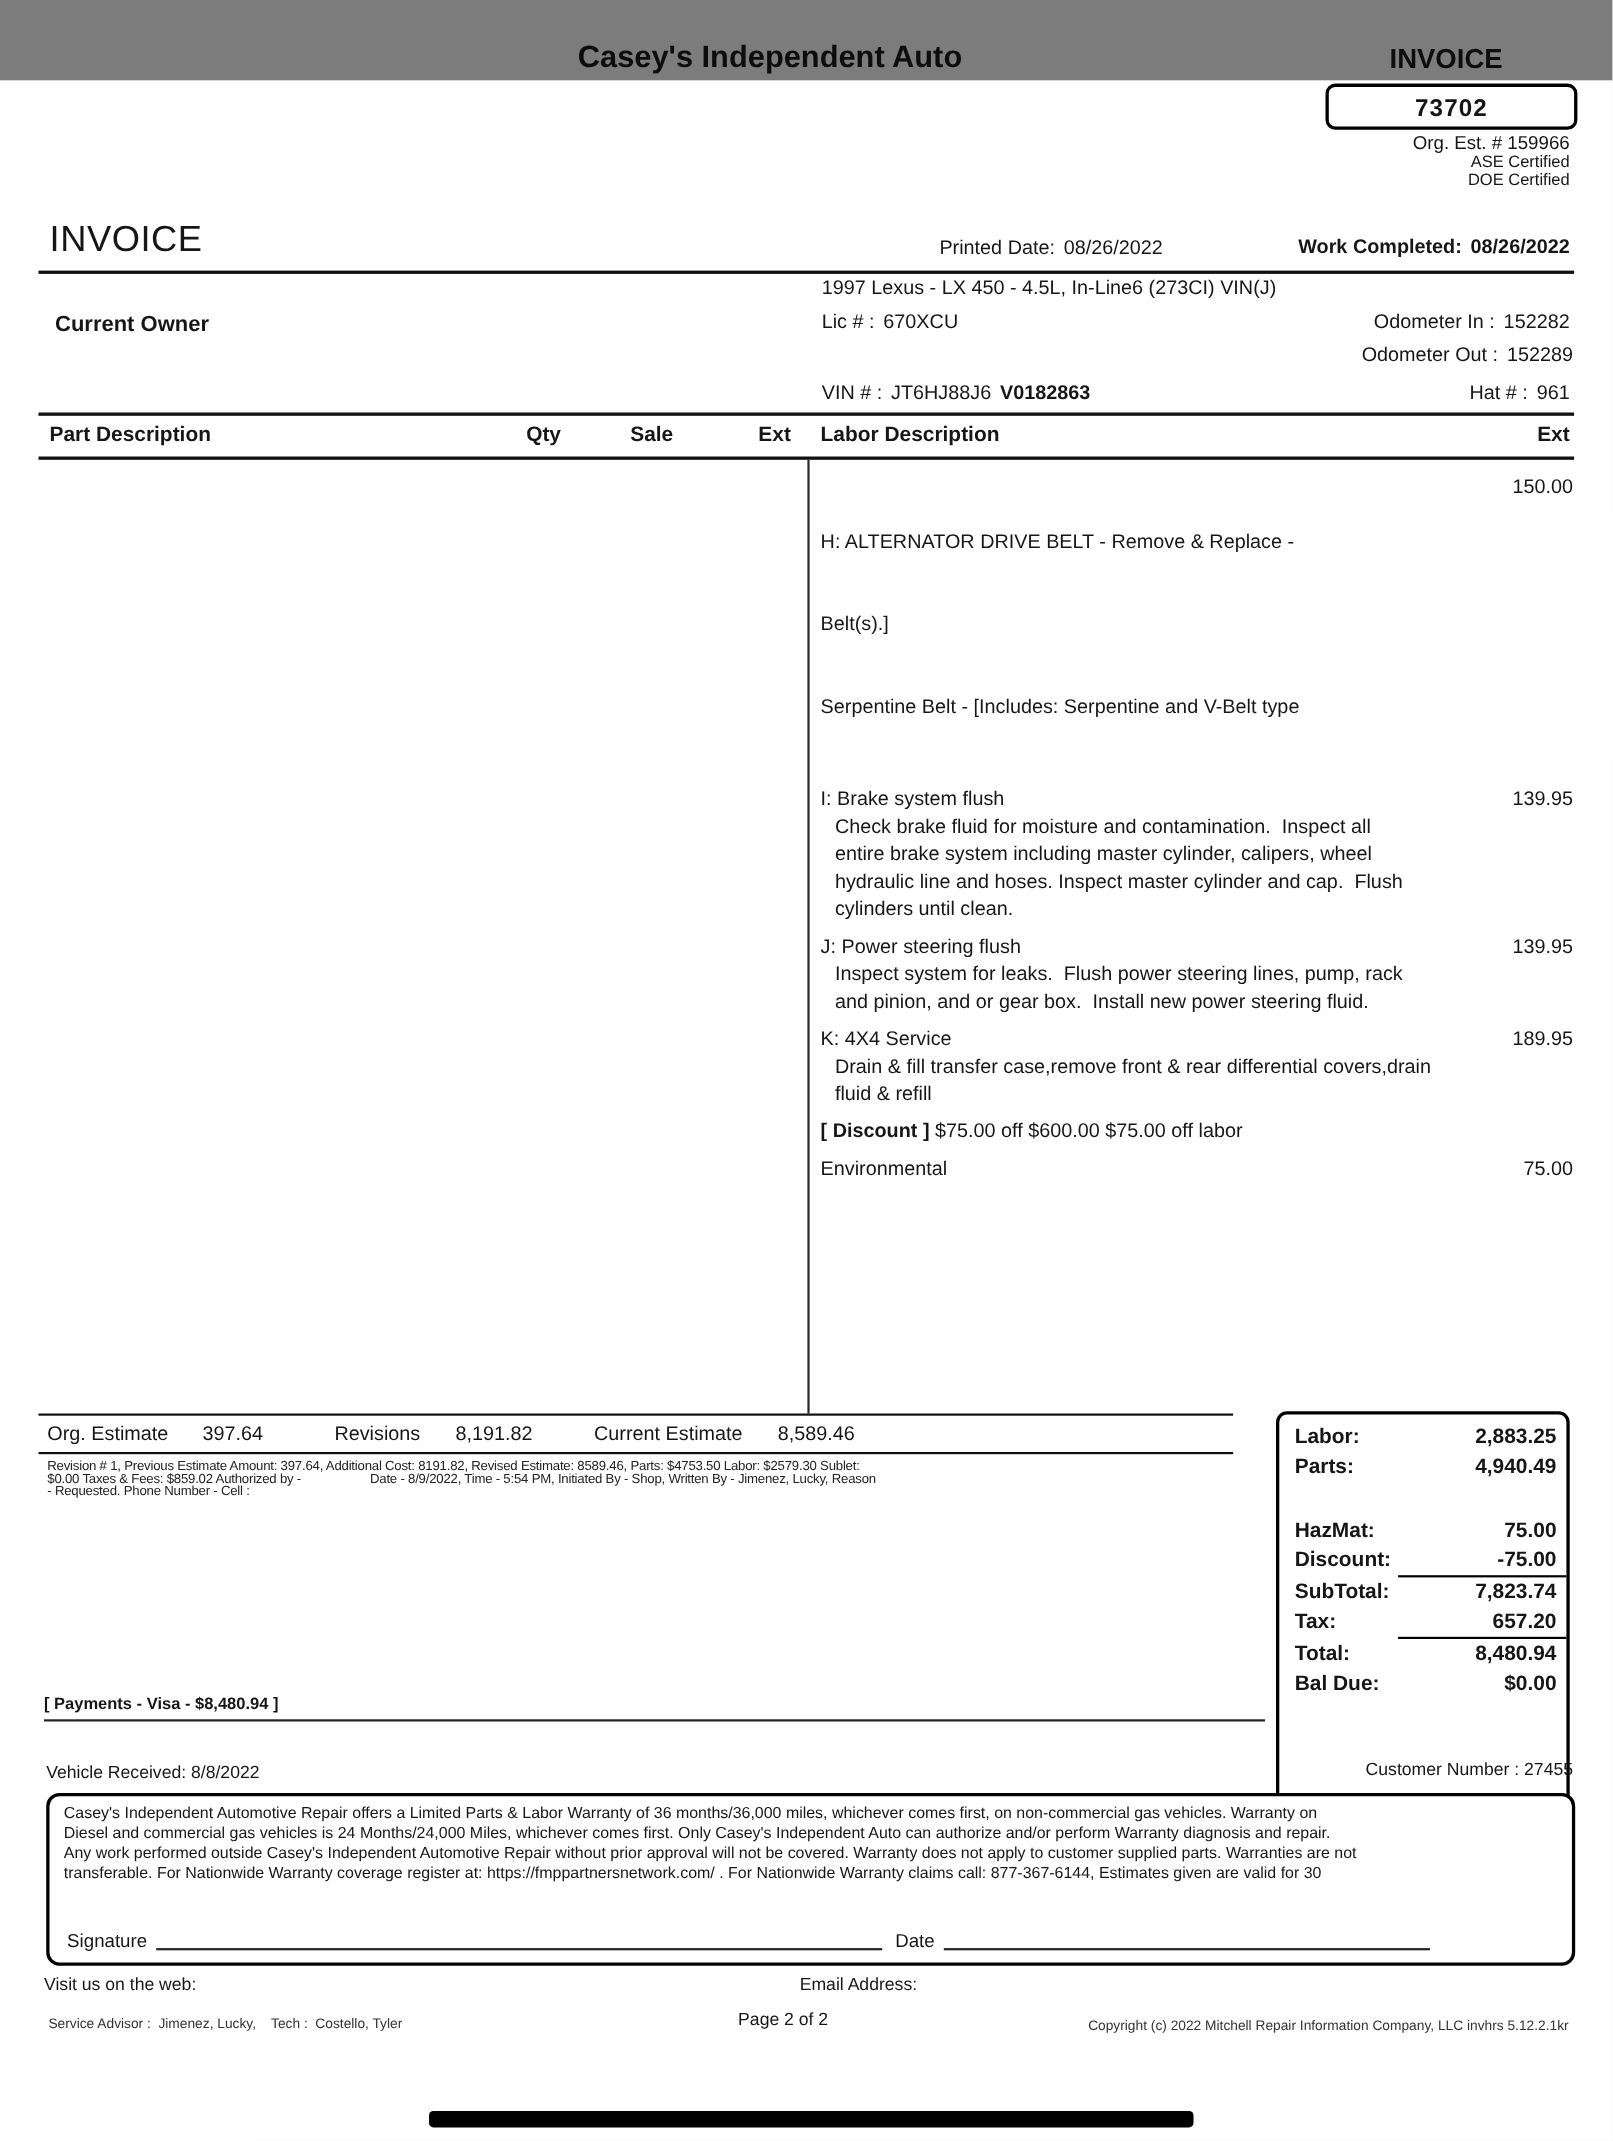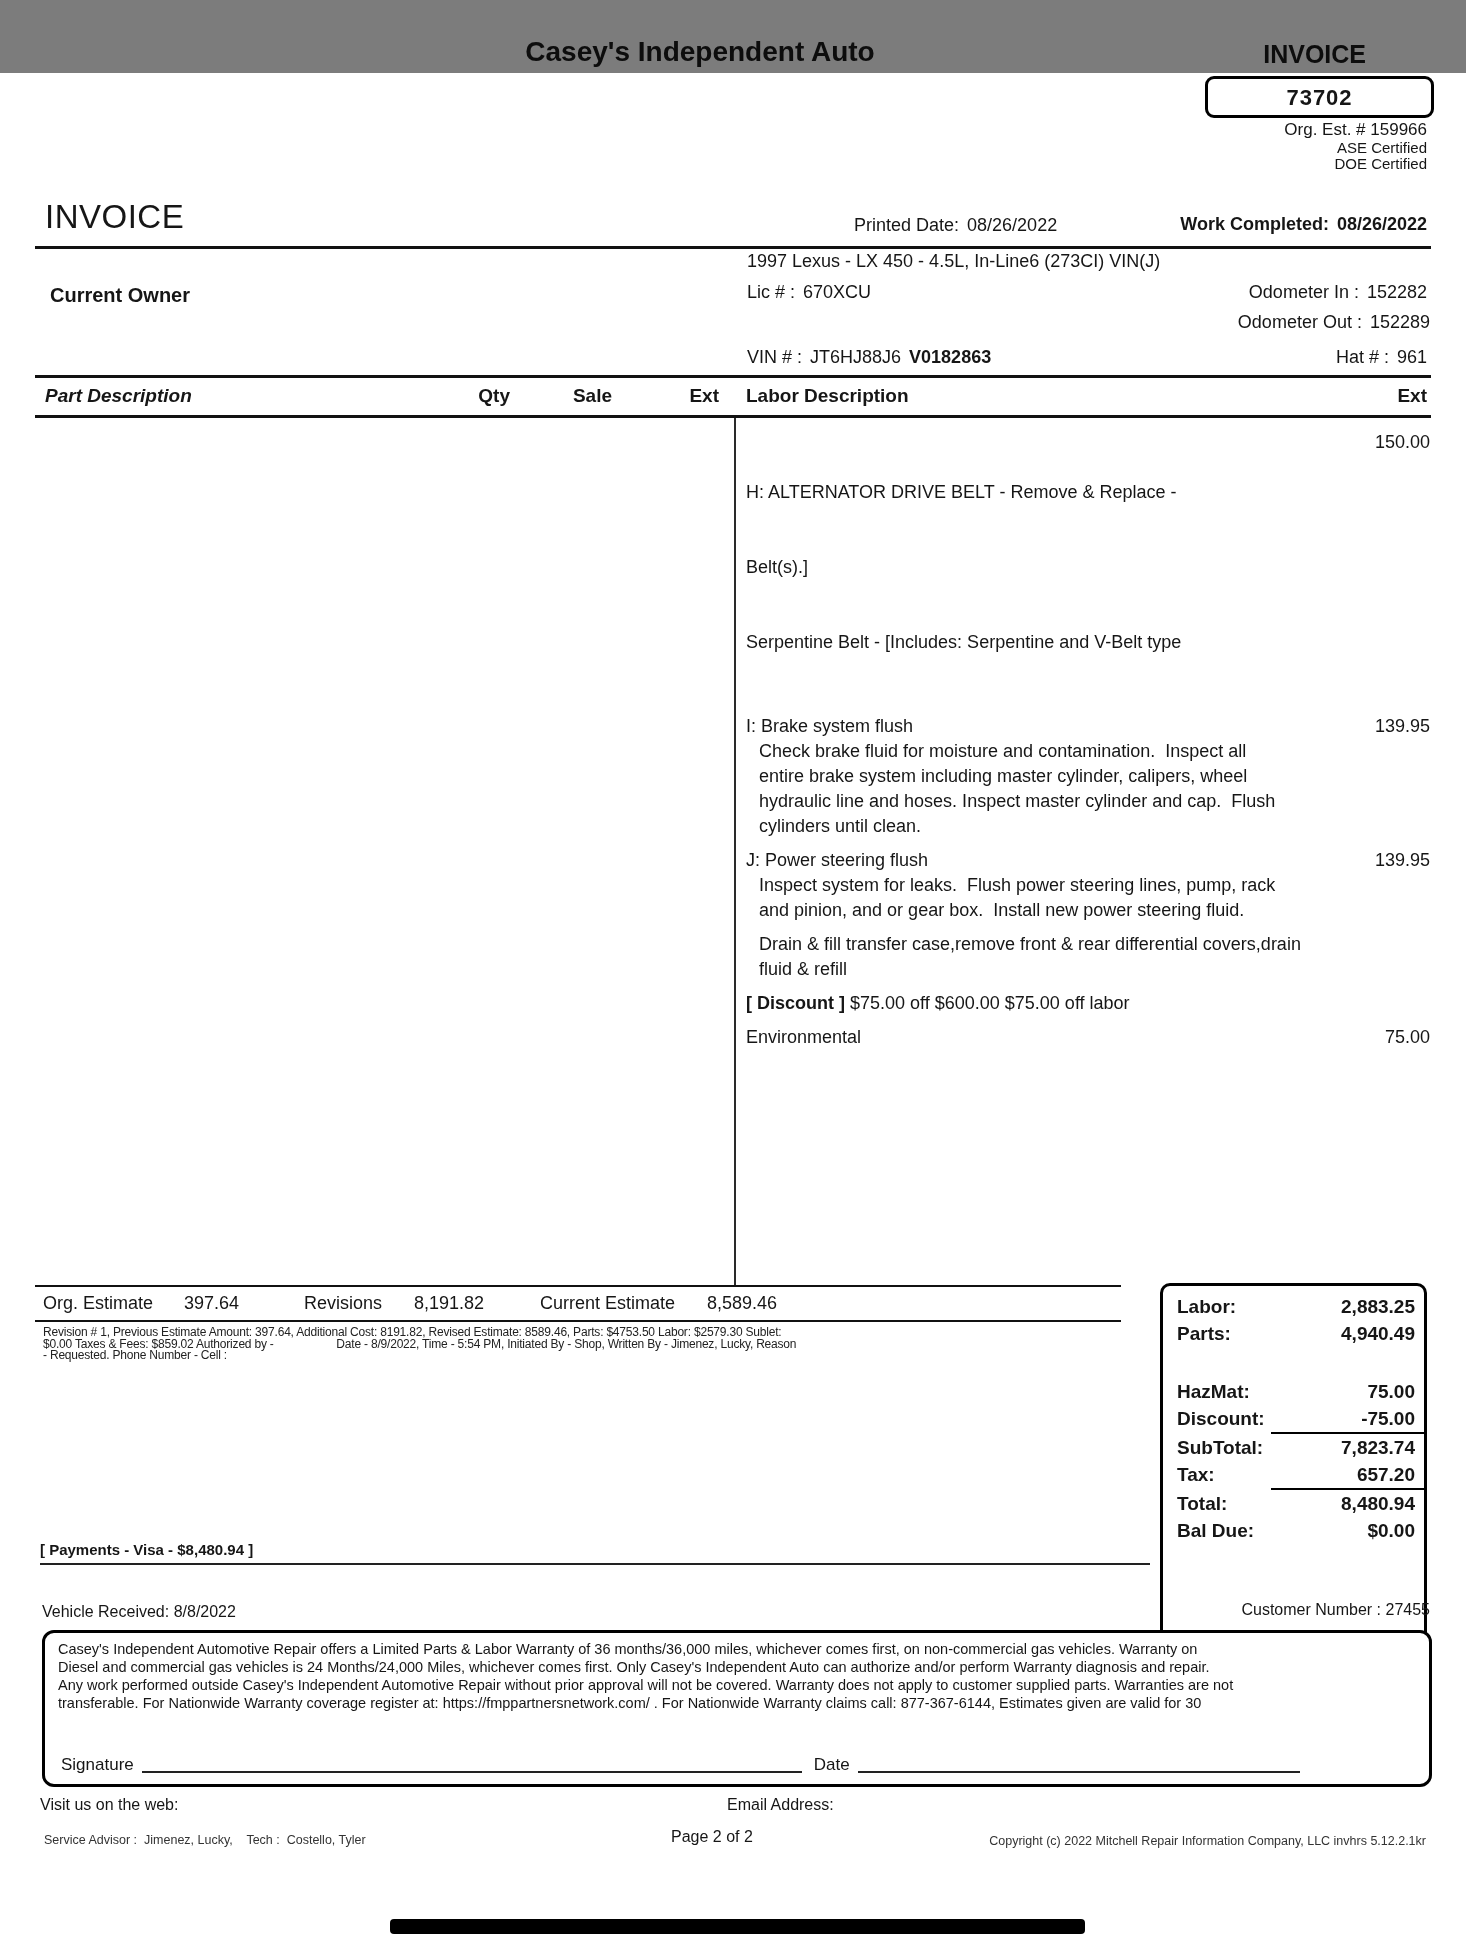--- a/index.html
+++ b/index.html
@@ -38,21 +38,21 @@
   .odo-in  { position:absolute; right:39px; top:282px; font-size:18px; }
   .odo-out { position:absolute; right:36px; top:312px; font-size:18px; }
   .vin { position:absolute; left:747px; top:347px; font-size:18px; }
   .hat { position:absolute; right:39px; top:347px; font-size:18px; }
   .gap8 > span { margin-right:8px; } .gap8 > span:last-child { margin-right:0; }
 
   
   .thead-line1 { position:absolute; left:35px; top:375px; width:1396px; height:3px; background:#111; }
   .thead-line2 { position:absolute; left:35px; top:415px; width:1396px; height:3px; background:#111; }
   .th { position:absolute; top:385px; font-size:19px; font-weight:bold; }
-  .th-part { left:45px;font-style:italic; }
+  .th-part { left:45px; }
   .th-qty  { left:440px; width:70px; text-align:right; }
   .th-sale { left:540px; width:72px; text-align:right; }
   .th-ext  { left:645px; width:74px; text-align:right; }
   .th-labor { left:746px; }
   .th-lext { right:39px; }
 
   
   .vdiv { position:absolute; left:734px; top:418px; width:2px; height:867px; background:#2a2a2a; }
 
   
@@ -194,20 +194,24 @@
     <div class="litem">
       <div class="lrow">
         <div class="ltext">J: Power steering flush</div>
         <div class="lext">139.95</div>
       </div>
       <div class="ldesc">Inspect system for leaks.  Flush power steering lines, pump, rack</div>
       <div class="ldesc">and pinion, and or gear box.  Install new power steering fluid.</div>
     </div>
 
     <div class="litem">
+      <div class="lrow">
+        <div class="ltext">K: 4X4 Service</div>
+        <div class="lext">189.95</div>
+      </div>
       <div class="ldesc">Drain &amp; fill transfer case,remove front &amp; rear differential covers,drain</div>
       <div class="ldesc">fluid &amp; refill</div>
     </div>
 
     <div class="litem">
       <span class="b">[ Discount ]</span><span class="pre"> $75.00 off $600.00 $75.00 off labor</span>
     </div>
 
     <div class="litem">
       <div class="lrow">

